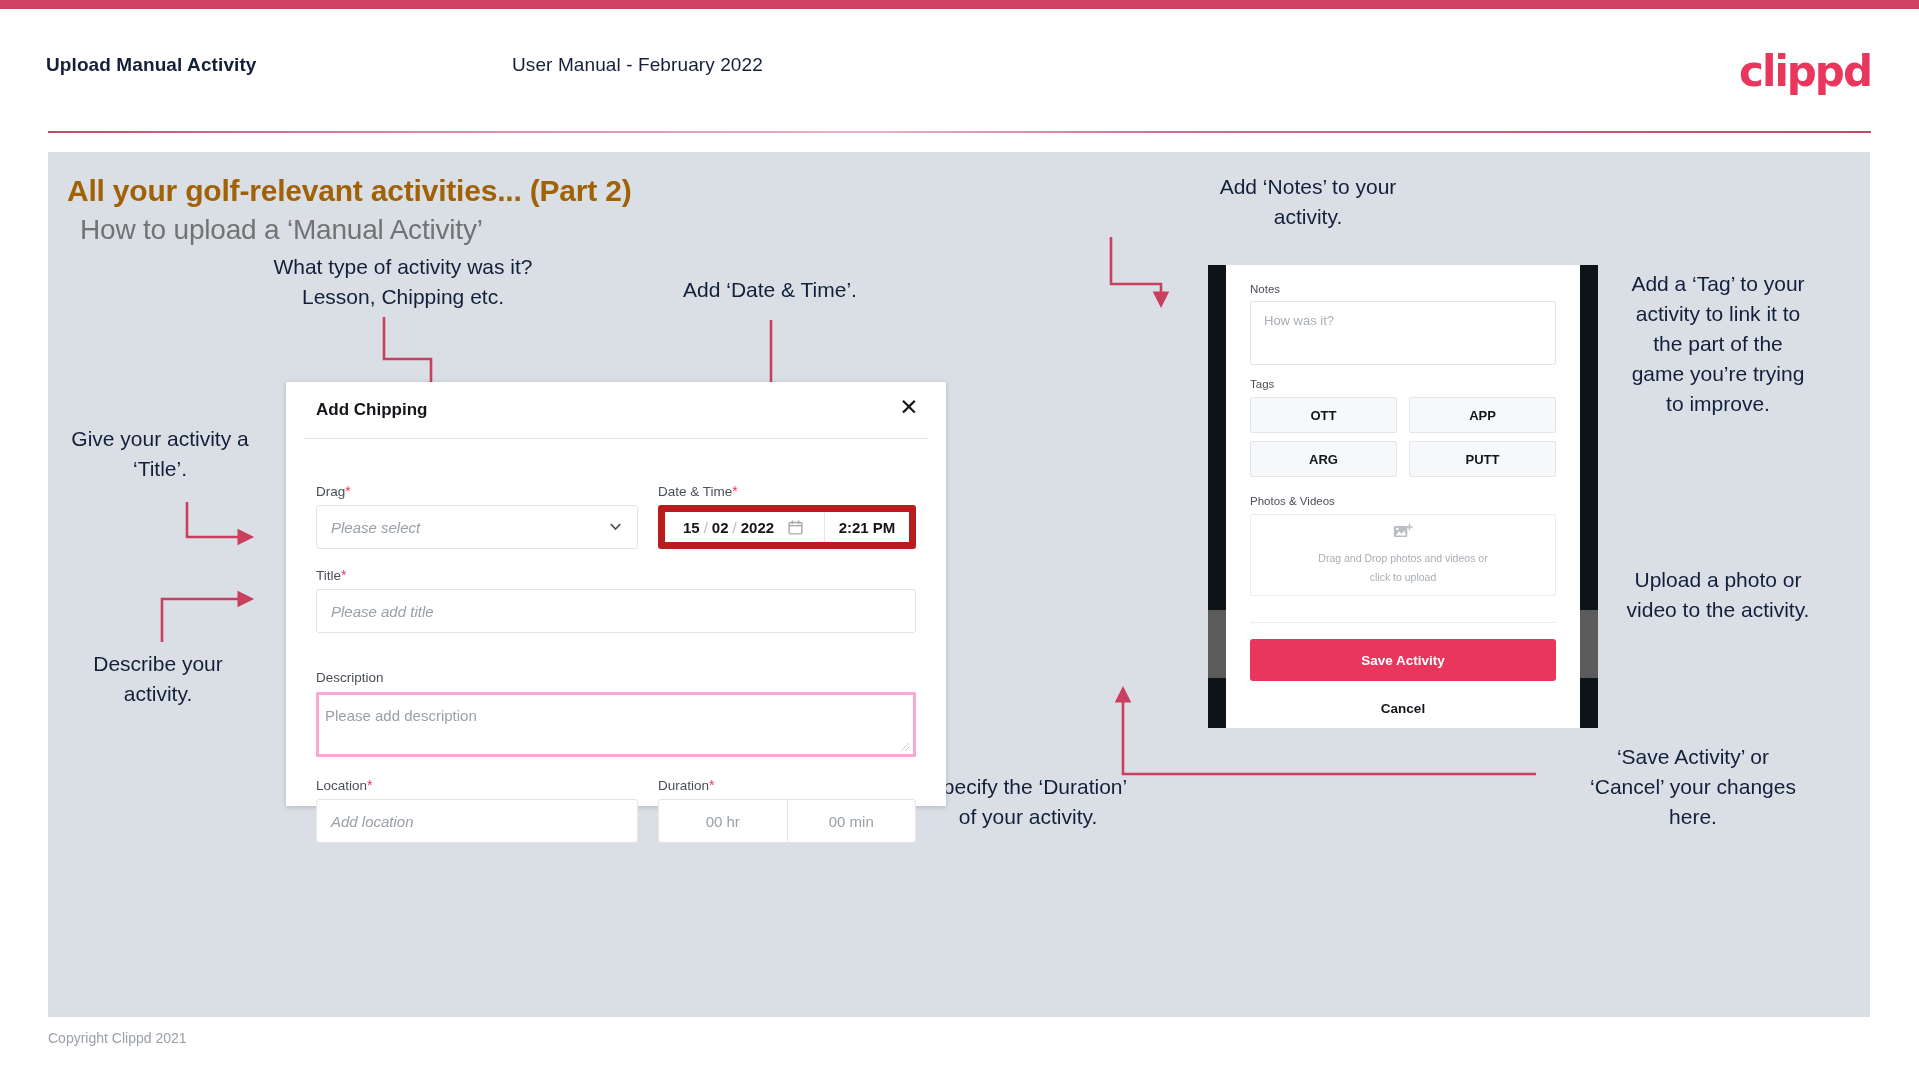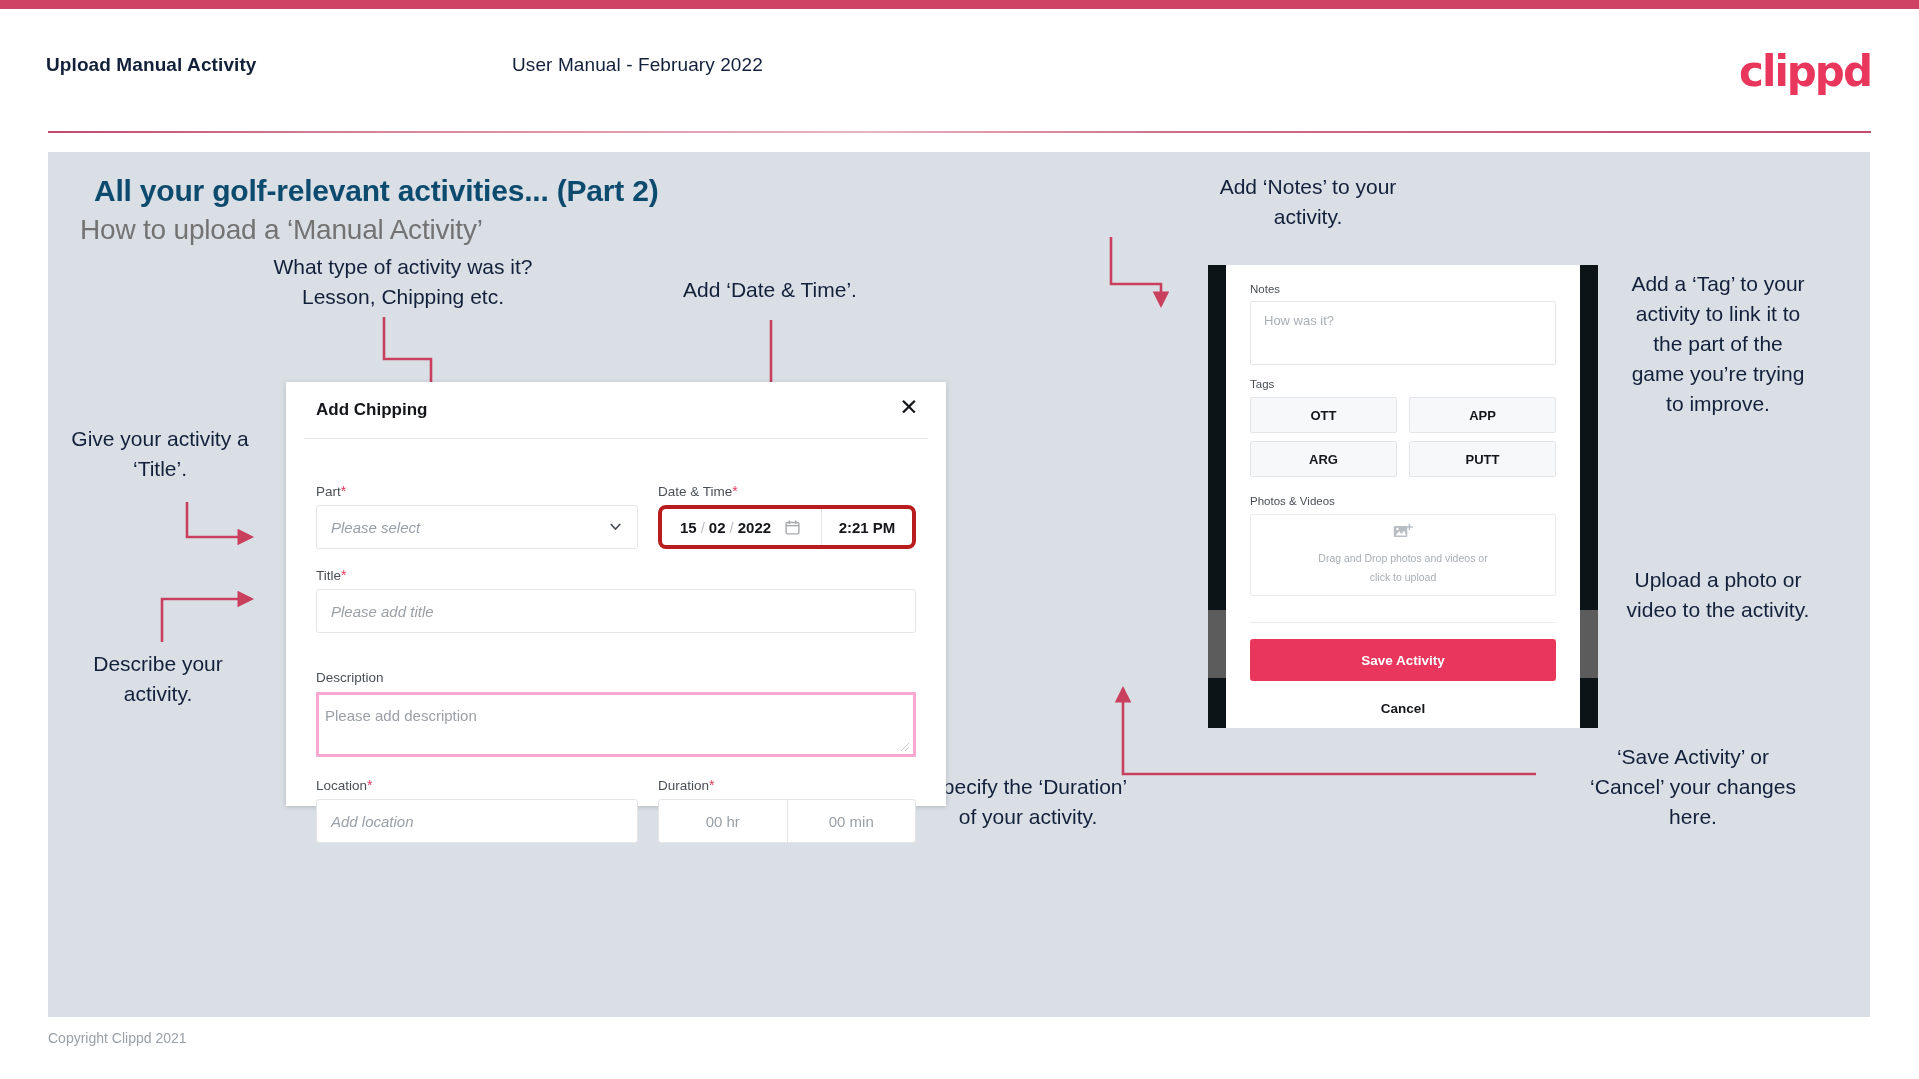--- a/index.html
+++ b/index.html
@@ -37,22 +37,22 @@
     background: linear-gradient(to right, #c2496a 0%, #d8839b 18%, #e8b4c2 45%, #d06c88 62%, #c2496a 100%);
   }
 
   
   .slide {
     position: absolute; left: 48px; top: 152px; width: 1822px; height: 865px;
     background: #dadfe6;
   }
 
   .slide-title {
-    position: absolute; left: 46px; top: 22px;
-    font-size: 30px; font-weight: 700; color: #0c4a6e; letter-spacing: -.2px;
+    position: absolute; left: 19px; top: 22px;
+    font-size: 30px; font-weight: 700; color: #a16207; letter-spacing: -.2px;
   }
   .slide-subtitle {
     position: absolute; left: 32px; top: 62px;
     font-size: 28px; font-weight: 400; color: #737373; letter-spacing: -.2px;
   }
 
   
   .anno {
     position: absolute;
     color: #13203a; font-size: 21px; line-height: 30px;
@@ -95,21 +95,21 @@
   }
   .inp .ph { padding-left: 14px; font-style: italic; }
 
   .select-caret {
     position: absolute; right: 16px; top: 50%; transform: translateY(-50%);
     width: 11px; height: 7px;
   }
 
   .dt-wrap {
     position: absolute;
-    display: flex; border: 4px solid #b91c1c; border-radius: 8px; background:#fff;
+    display: flex; border: 7px solid #b91c1c; border-radius: 3px; background:#fff;
     overflow: hidden;
   }
   .dt-date {
     width: 160px; height: 100%; display:flex; align-items:center; gap:4px;
     padding-left: 18px; font-size: 15px; color:#14161a; font-weight: 600;
     border-right: 1px solid #e3e5e8;
   }
   .dt-date .sl { color:#b9bec5; font-weight: 400; }
   .dt-time {
     flex: 1; height: 100%; display:flex; align-items:center; justify-content:center;
@@ -271,21 +271,21 @@
 
       <div class="dlg-head">
         <div class="dlg-title">Add Chipping</div>
         <div class="dlg-close">✕</div>
       </div>
       <div class="dlg-divider"></div>
 
       <div class="dlg-body">
 
         <div class="fld-label" style="left:30px; top:41px;">
-          <span>Part</span><span class="req">*</span>
+          <span>Drag</span><span class="req">*</span>
         </div>
         <div class="inp" style="left:30px; top:63px; width:322px; height:44px;">
           <span class="ph">Please select</span>
           <svg class="select-caret" viewBox="0 0 12 8">
             <path d="M1,1 L6,6.4 L11,1" stroke="#4a4f57" stroke-width="1.7" fill="none" stroke-linecap="round"></path>
           </svg>
         </div>
 
         <div class="fld-label" style="left:372px; top:41px;">
           <span>Date &amp; Time</span><span class="req">*</span>

